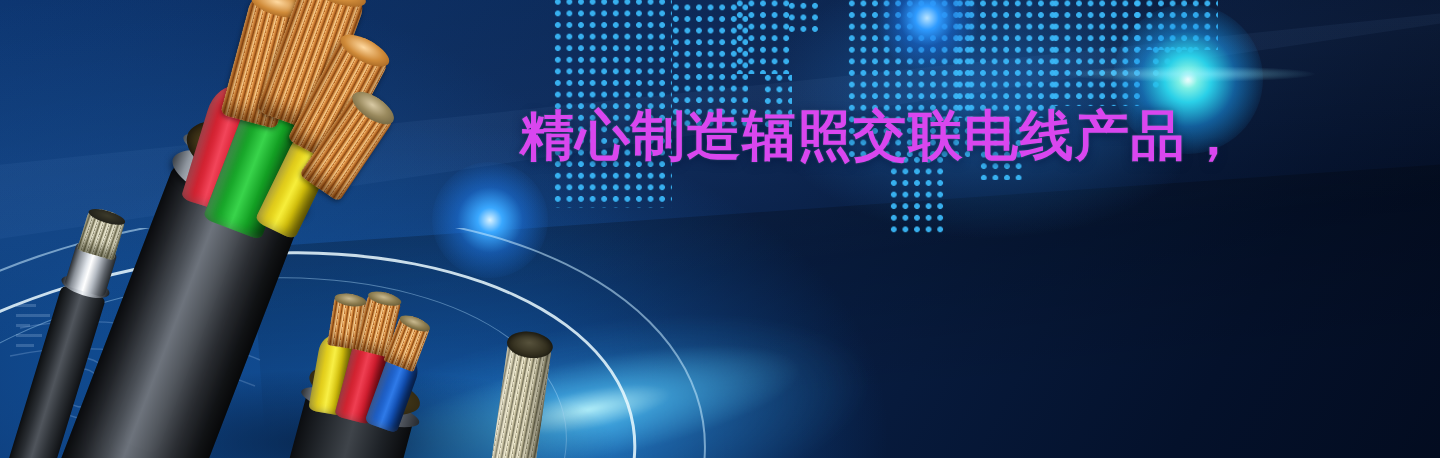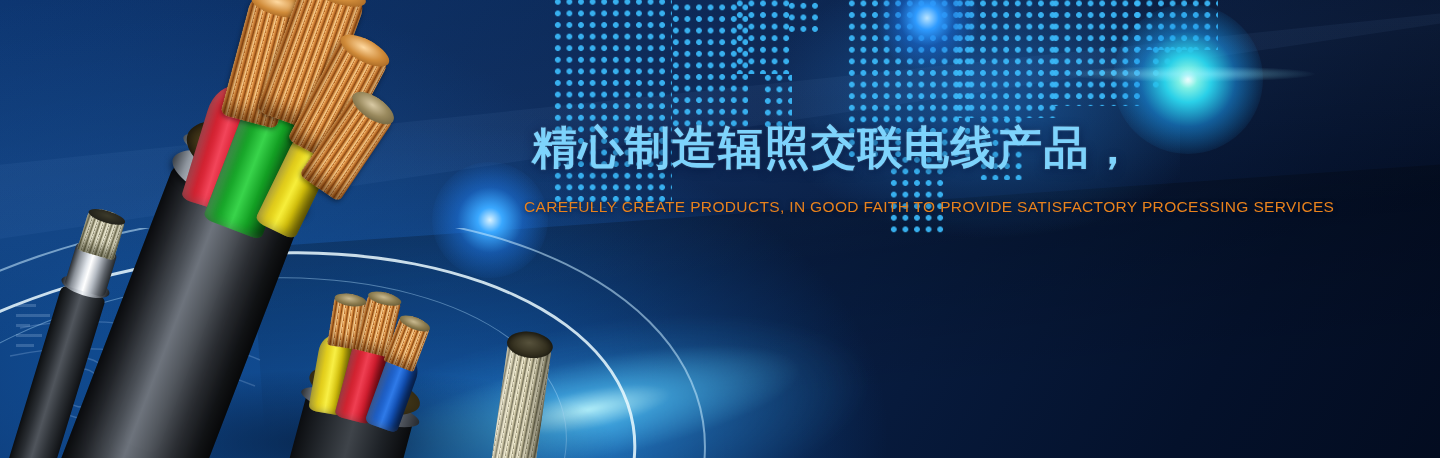--- a/index.html
+++ b/index.html
@@ -125,27 +125,27 @@
   }
 
   
   .copy {
     position: absolute;
     left: 520px; top: 108px;
     width: 860px;
     z-index: 40;
   }
   .headline {
-    margin: 12px;
+    margin: 0;
     font-family: "DejaVu Sans", "Liberation Sans", sans-serif;
     font-weight: 700;
-    font-size: 45px;
+    font-size: 54px;
     line-height: 56px;
     letter-spacing: 1.5px;
-    color: #7dd3fc;
+    color: #d946ef;
     text-shadow: 0 2px 10px rgba(0,20,60,0.75), 0 0 2px rgba(255,255,255,0.35);
     white-space: nowrap;
   }
   .subline {
     margin: 22px 0 0 4px;
     font-family: "Liberation Sans", "DejaVu Sans", sans-serif;
     font-weight: 400;
     font-size: 15.5px;
     letter-spacing: 0.35px;
     color: #e8821c;
@@ -498,16 +498,15 @@
           <div class="cu-tip"></div>
         </div>
       <div class="copper cu-4">
           <div class="cu-tip"></div>
         </div>
     </div>
   </div>
 
   <div class="copy">
     <h1 class="headline">精心制造辐照交联电线产品，</h1>
-    <p class="subline">CAREFULLY CREATE PRODUCTS, IN GOOD FAITH TO PROVIDE SATISFACTORY PROCESSING SERVICES</p>
   </div>
 
 </div>
 
 </body></html>

